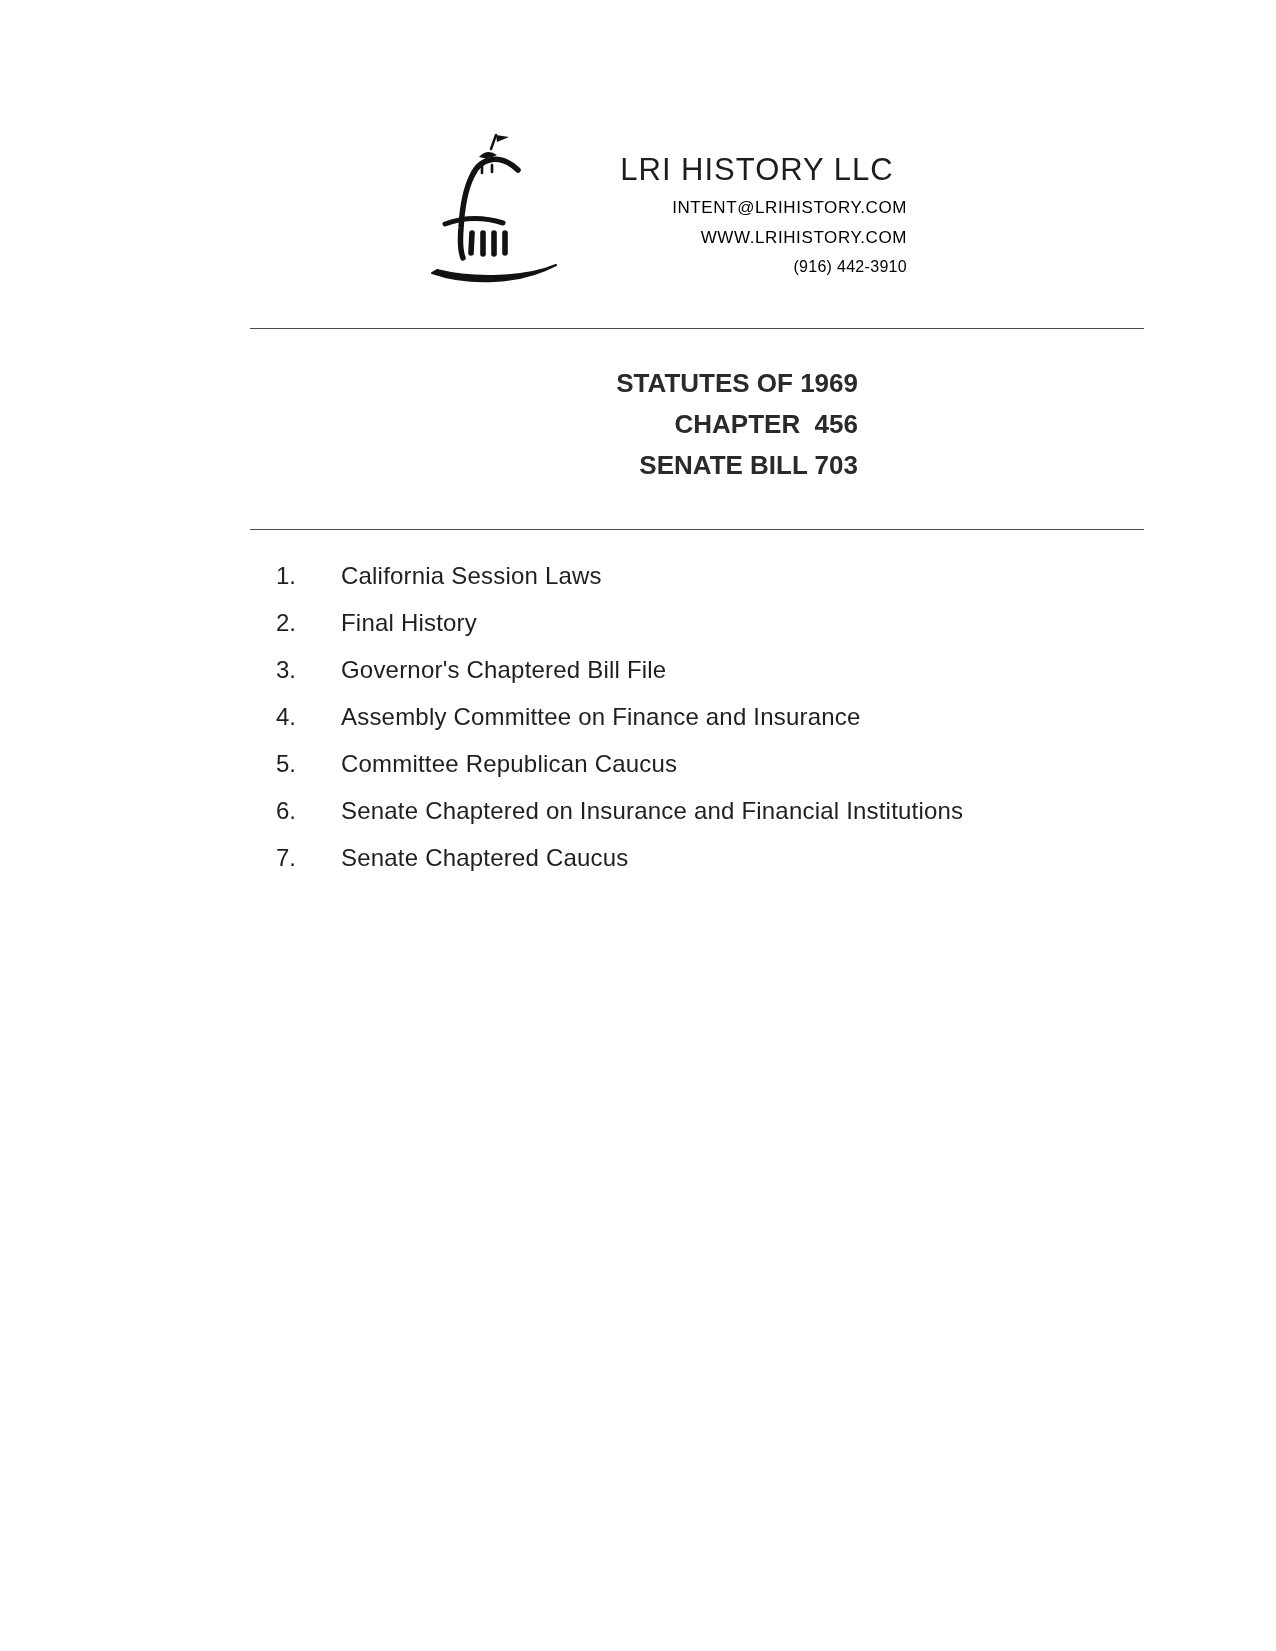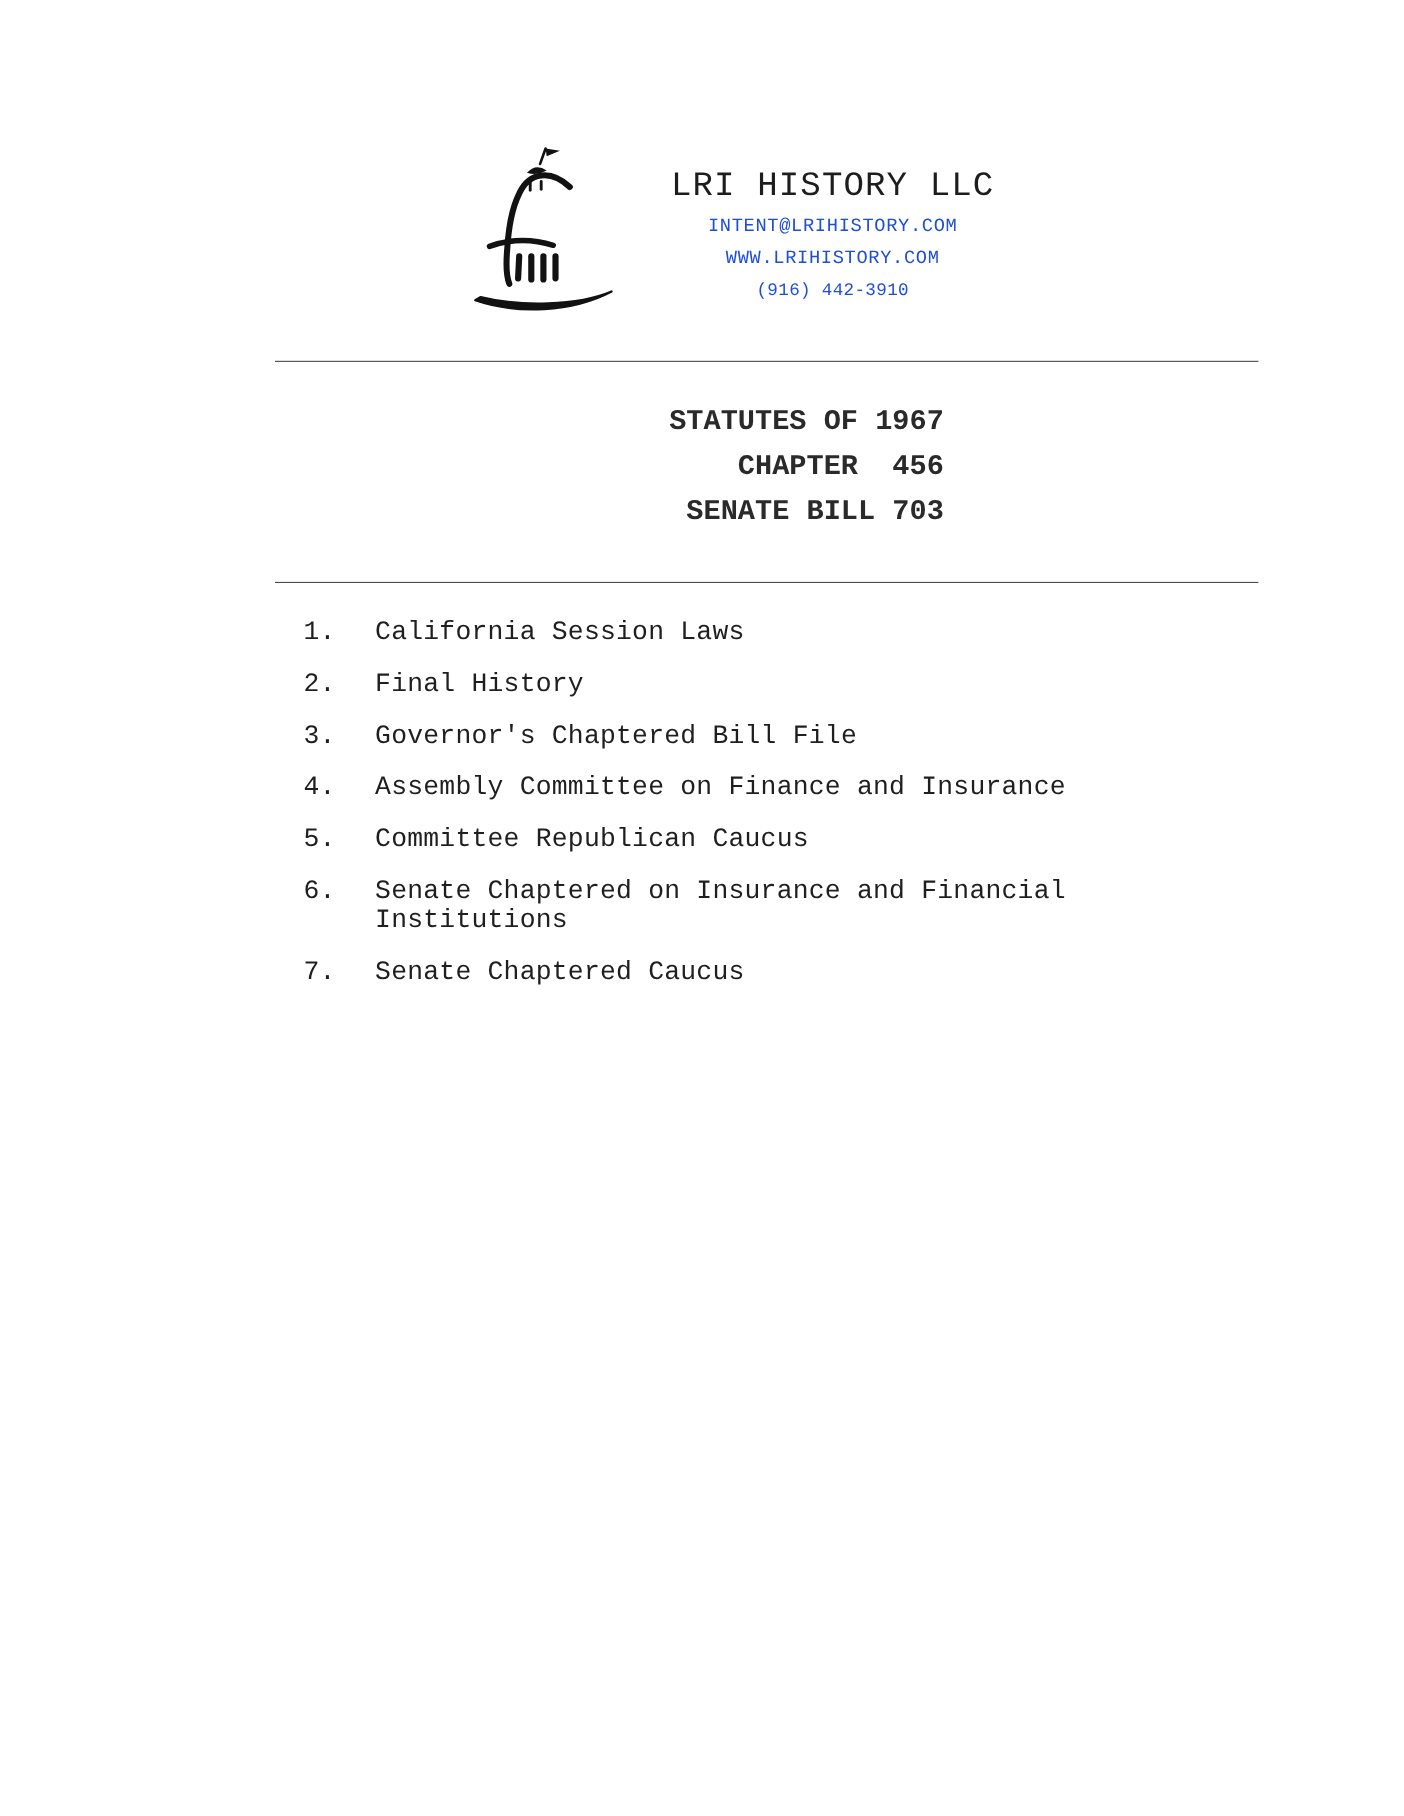--- a/index.html
+++ b/index.html
@@ -3,21 +3,21 @@
 <meta charset="utf-8">
 <style>
   * { box-sizing: border-box; }
   html, body { margin: 0; padding: 0; background: #ffffff; }
   .page {
     position: relative;
     width: 1012px;
     height: 1651px;
     margin: 0 auto;
     background: #ffffff;
-    font-family: Liberation Mono, monospace;
+    font-family: Liberation Sans, sans-serif;
     color: #1c1c1c;
     overflow: hidden;
   }
 
   
   .header {
     display: flex;
     align-items: flex-start;
     padding-top: 126px;
     padding-left: 293px;
@@ -36,22 +36,23 @@
   .company-name {
     font-size: 31px;
     letter-spacing: 1px;
     color: #1d1d1d;
     white-space: pre;
   }
   .contact-line {
     font-size: 17px;
     letter-spacing: 0.6px;
     margin-top: 10px;
-    color: #1d4ed8;
+    color: #000000;
     white-space: pre;
+    text-align: right;
   }
   .contact-line.phone {
     font-size: 16px;
     letter-spacing: 0.3px;
   }
 
   
   .rule {
     border: none;
     border-top: 1.6px solid #4a4a4a;
@@ -140,21 +141,21 @@
       <div class="company-name">LRI HISTORY LLC</div>
       <div class="contact-line">INTENT@LRIHISTORY.COM</div>
       <div class="contact-line">WWW.LRIHISTORY.COM</div>
       <div class="contact-line phone">(916) 442-3910</div>
     </div>
   </div>
 
   <hr class="rule rule-1">
 
   <div class="statute">
-    <div>STATUTES OF 1967</div>
+    <div>STATUTES OF 1969</div>
     <div>CHAPTER  456</div>
     <div>SENATE BILL 703</div>
   </div>
 
   <hr class="rule rule-2">
 
   <div class="toc">
     <div class="toc-list">
       <div class="toc-item">
         <span class="toc-num">1.</span>

